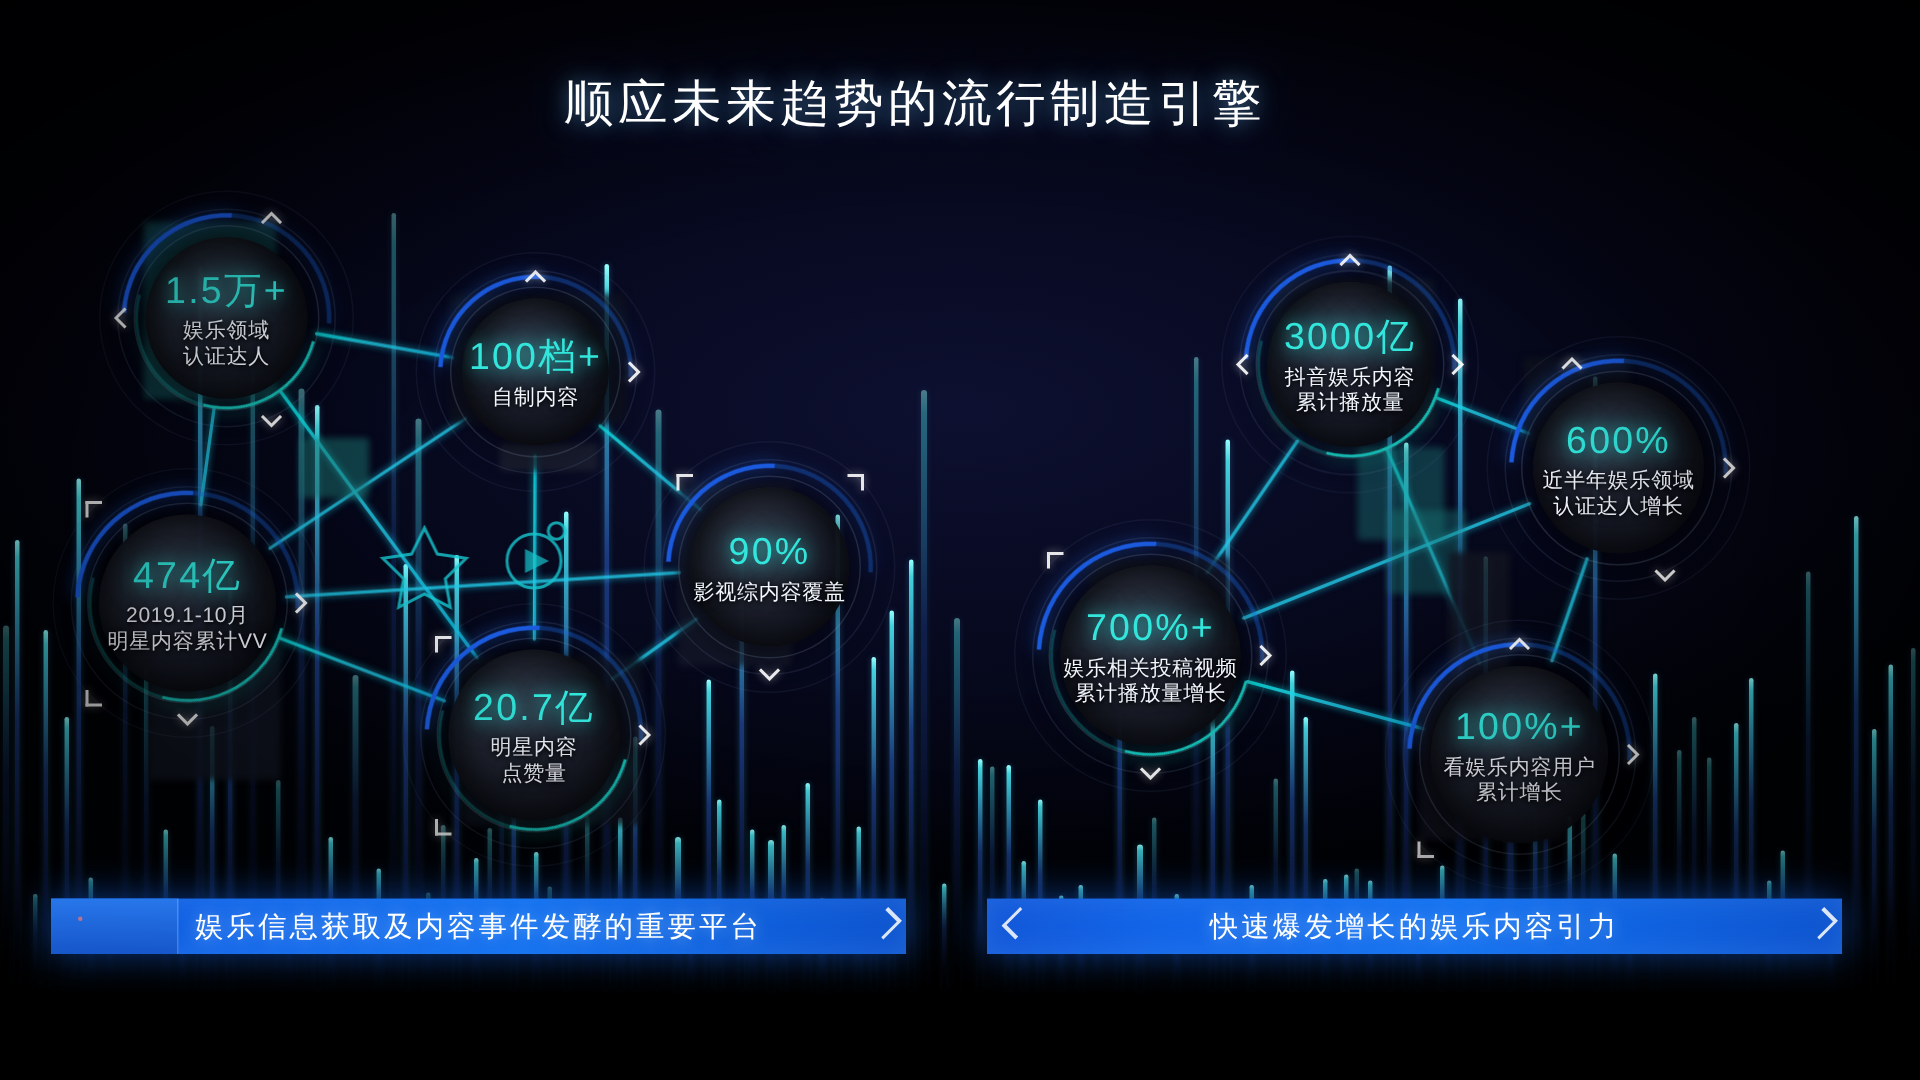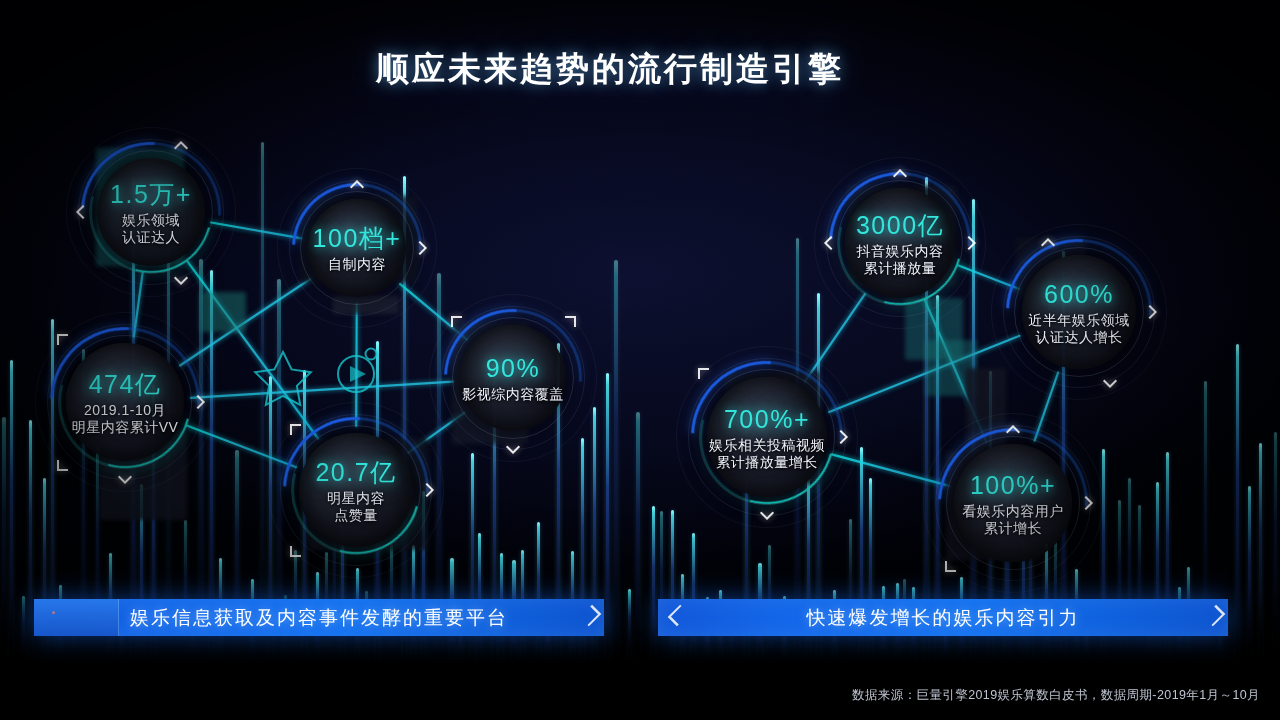--- a/index.html
+++ b/index.html
@@ -26,21 +26,21 @@
   .bar.dim { opacity:.45; }
 
   
   .vignette { position:absolute; inset:0; pointer-events:none;
      background:radial-gradient(ellipse 85% 75% at 50% 45%, rgba(0,0,0,0) 35%, rgba(0,0,0,.55) 75%, rgba(0,0,0,.92) 100%); }
   .bottomfade { position:absolute; left:0; right:0; bottom:0; height:130px; pointer-events:none;
      background:linear-gradient(to bottom, rgba(0,0,0,0) 0%, rgba(0,0,0,.75) 45%, #000 100%); }
 
   
   #title { position:absolute; top:47px; left:0; width:1220px; text-align:center;
-     font-size:33px; letter-spacing:3px; color:#fff; font-weight:700;
+     font-size:33px; letter-spacing:3px; color:#fff; font-weight:400;
      text-shadow:0 0 14px rgba(120,200,255,.55), 0 0 34px rgba(60,120,220,.35); }
 
   
   #links { position:absolute; left:0; top:0; width:1280px; height:660px; }
 
   
   .node { position:absolute; transform:translate(-50%,-50%); }
   .node .core {
      position:absolute; left:50%; top:50%; transform:translate(-50%,-50%);
      border-radius:50%;
@@ -441,14 +441,13 @@
     <div class="lpanel">
       <span class="dot"></span>
     </div>
     <div class="side" style="visibility:hidden;"></div>
     <div class="ban-txt">娱乐信息获取及内容事件发酵的重要平台</div>
     <div class="side">
       <span class="bchev"></span>
     </div>
   </div>
 
-  <div id="footer">数据来源：巨量引擎2019娱乐算数白皮书，数据周期-2019年1月～10月</div>
 </div>
 
 </body></html>

